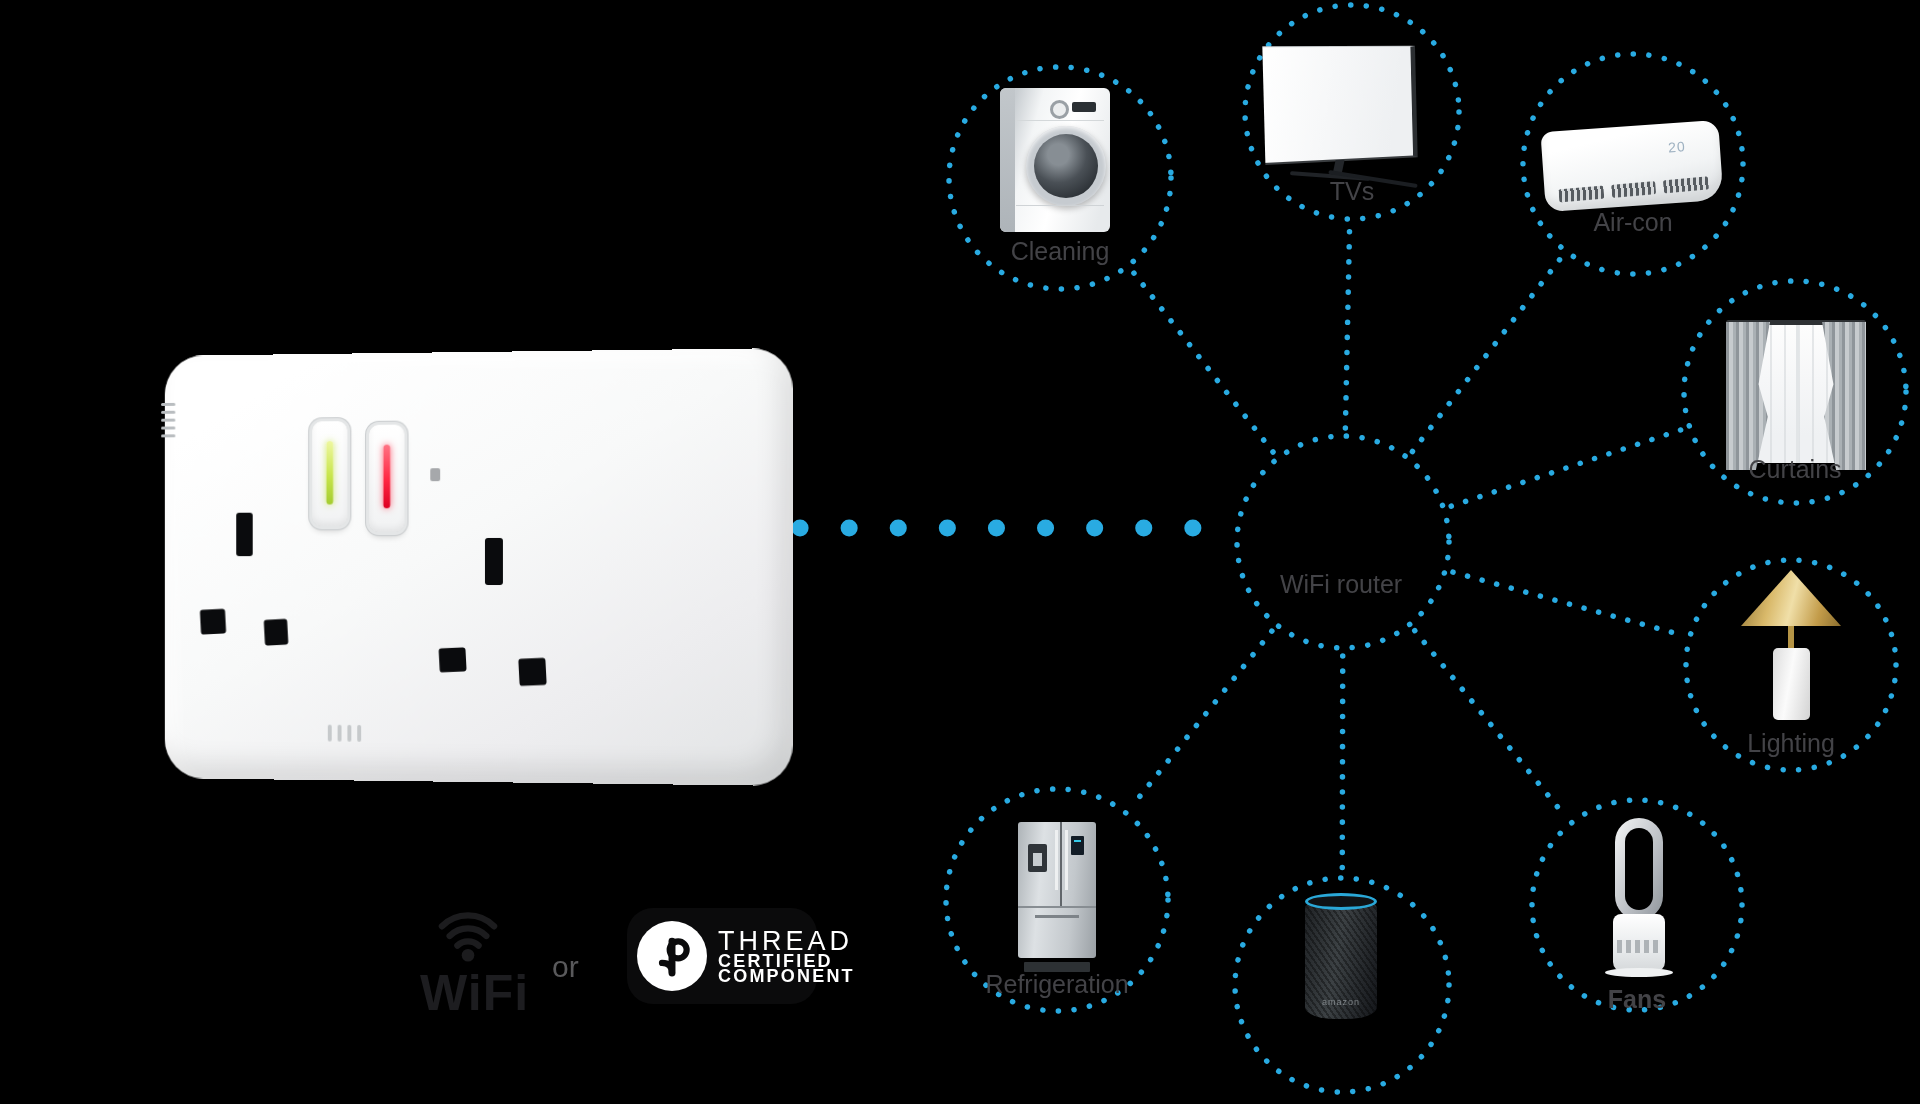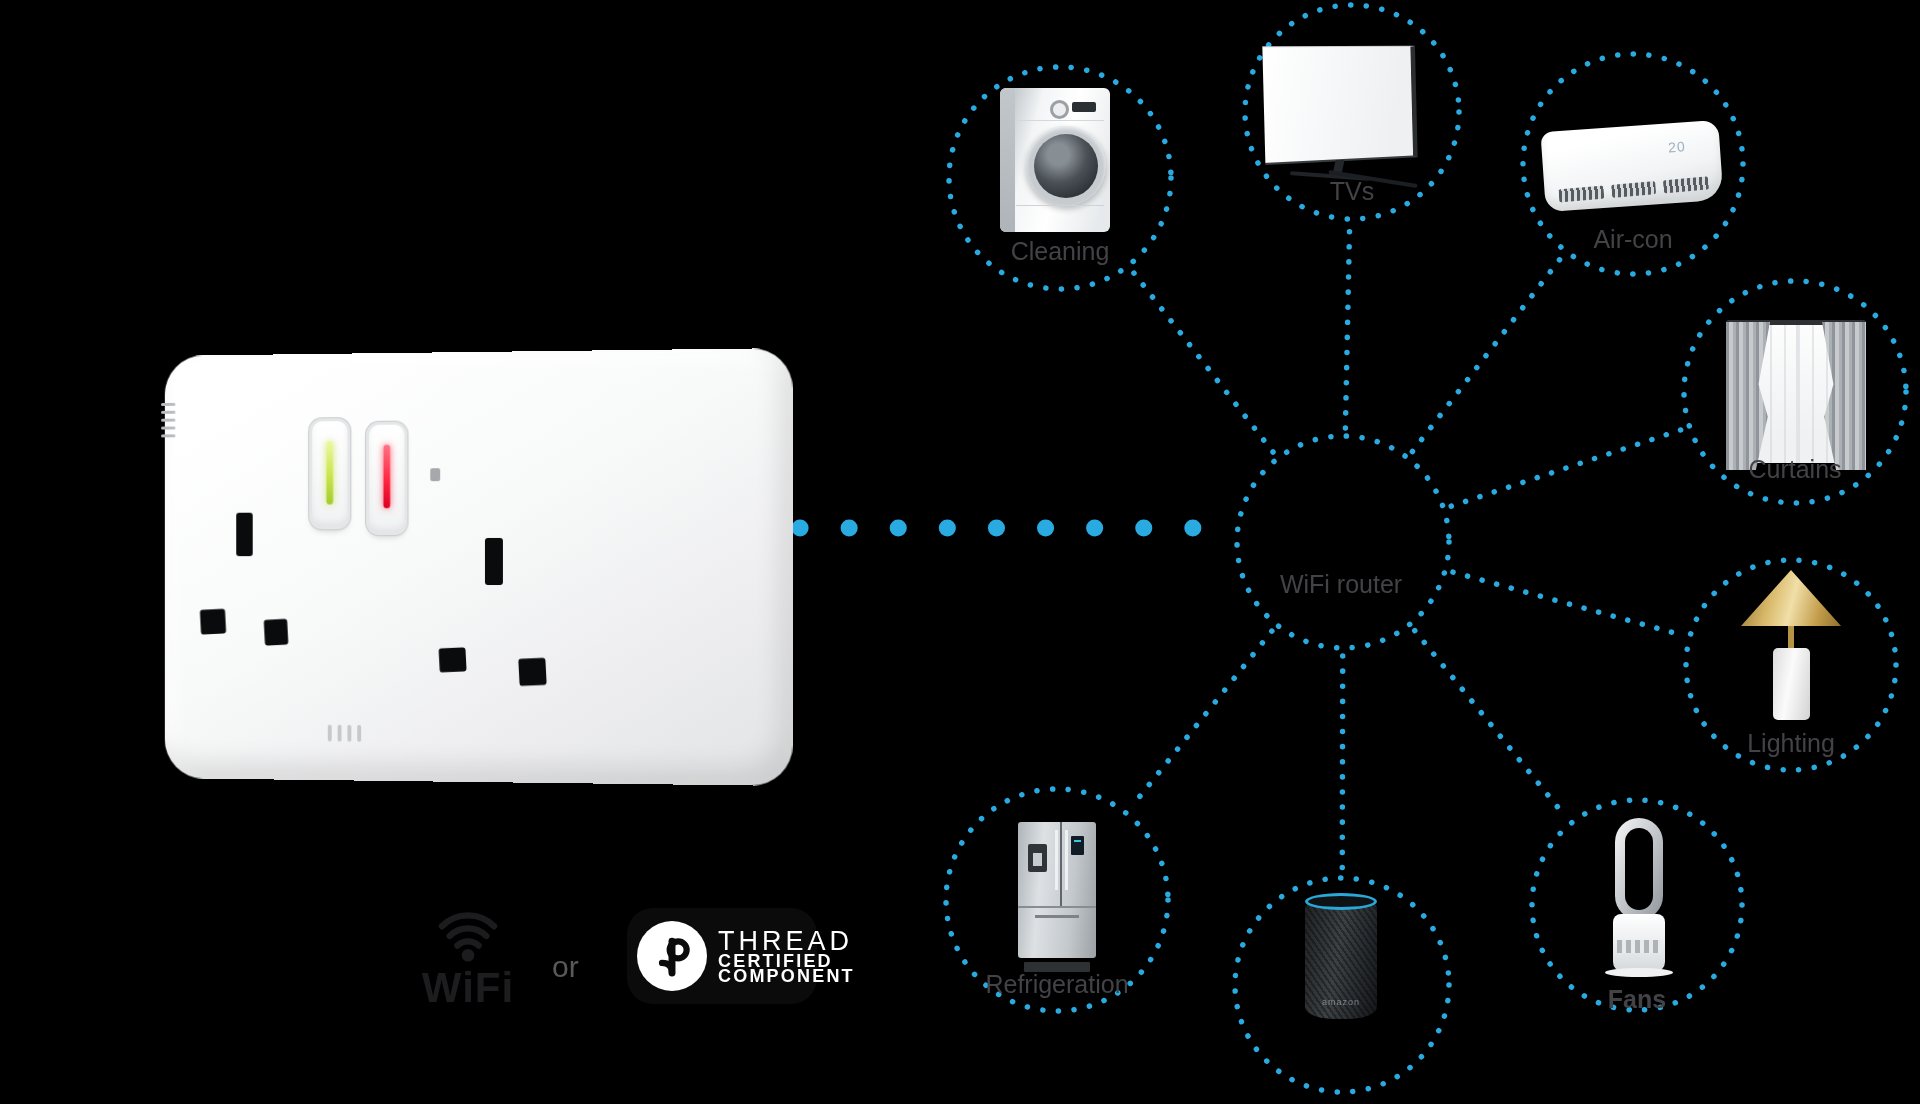--- a/index.html
+++ b/index.html
@@ -11,21 +11,21 @@
   .dc{fill:none;stroke:var(--accent);stroke-width:5.5;stroke-dasharray:.1 15.6;stroke-linecap:round;}
   .dl{fill:none;stroke:var(--accent);stroke-width:5.5;stroke-dasharray:.1 15;stroke-linecap:round;}
   .bl{fill:none;stroke:var(--accent);stroke-width:17;stroke-dasharray:.1 49;stroke-linecap:round;}
 
   
   .dev-label{position:absolute;z-index:3;transform:translateX(-50%);text-align:center;
              color:var(--label-color);font-size:25px;line-height:28px;white-space:nowrap;}
   .dev-label.wrap{white-space:normal;width:190px;}
   .lb-cleaning{left:1060px;top:237px;}
   .lb-tvs{left:1352px;top:177px;}
-  .lb-aircon{left:1633px;top:225px;}
+  .lb-aircon{left:1633px;top:208px;}
   .lb-curtains{left:1795px;top:455px;}
   .lb-lighting{left:1791px;top:729px;}
   .lb-fans{left:1637px;top:985px;font-weight:bold;}
   .lb-assistants{left:1342px;top:1026px;}
   .lb-refrigeration{left:1057px;top:970px;}
   .lb-router{left:1341px;top:570px;}
 
   .icon{position:absolute;z-index:2;}
 
   
@@ -161,21 +161,21 @@
   .h-ll{left:37px;top:258px;width:26px;height:25px;transform:rotate(-3deg);}
   .h-lr{left:103px;top:268px;width:24px;height:26px;transform:rotate(-3deg);}
   .h-er{left:327px;top:186px;width:18px;height:47px;}
   .h-rl{left:281px;top:296px;width:27px;height:24px;transform:rotate(-3deg);}
   .h-rr{left:361px;top:306px;width:27px;height:27px;transform:rotate(-3deg);}
 
   
   .brand-matter{position:absolute;z-index:2;left:98px;top:928px;display:flex;align-items:center;gap:20px;}
   .matter-text{font-size:58px;font-weight:300;letter-spacing:2px;color:var(--matter-color);}
   .brand-wifi{position:absolute;z-index:2;left:420px;top:906px;width:96px;text-align:center;}
-  .wifi-text{display:block;margin-top:-4px;font-size:42px;font-weight:bold;letter-spacing:1px;color:#1d1d20;}
+  .wifi-text{display:block;margin-top:-4px;font-size:50px;font-weight:bold;letter-spacing:1px;color:#1d1d20;}
   .or-text{position:absolute;z-index:2;left:552px;top:950px;font-size:30px;color:#59595b;}
   .thread-badge{position:absolute;z-index:2;left:627px;top:908px;width:190px;height:96px;border-radius:26px;
                 background:#0b0b0c;display:flex;align-items:center;padding-left:10px;box-sizing:border-box;}
   .thread-circle{width:70px;height:70px;border-radius:50%;background:#fff;flex:0 0 auto;
                  display:flex;align-items:center;justify-content:center;}
   .thread-text{margin-left:11px;color:#ffffff;display:flex;flex-direction:column;}
   .thread-title{font-size:27px;font-weight:normal;letter-spacing:4px;line-height:26px;}
   .thread-sub{font-size:18px;font-weight:bold;letter-spacing:2.2px;line-height:15px;}
 </style>
 </head>

